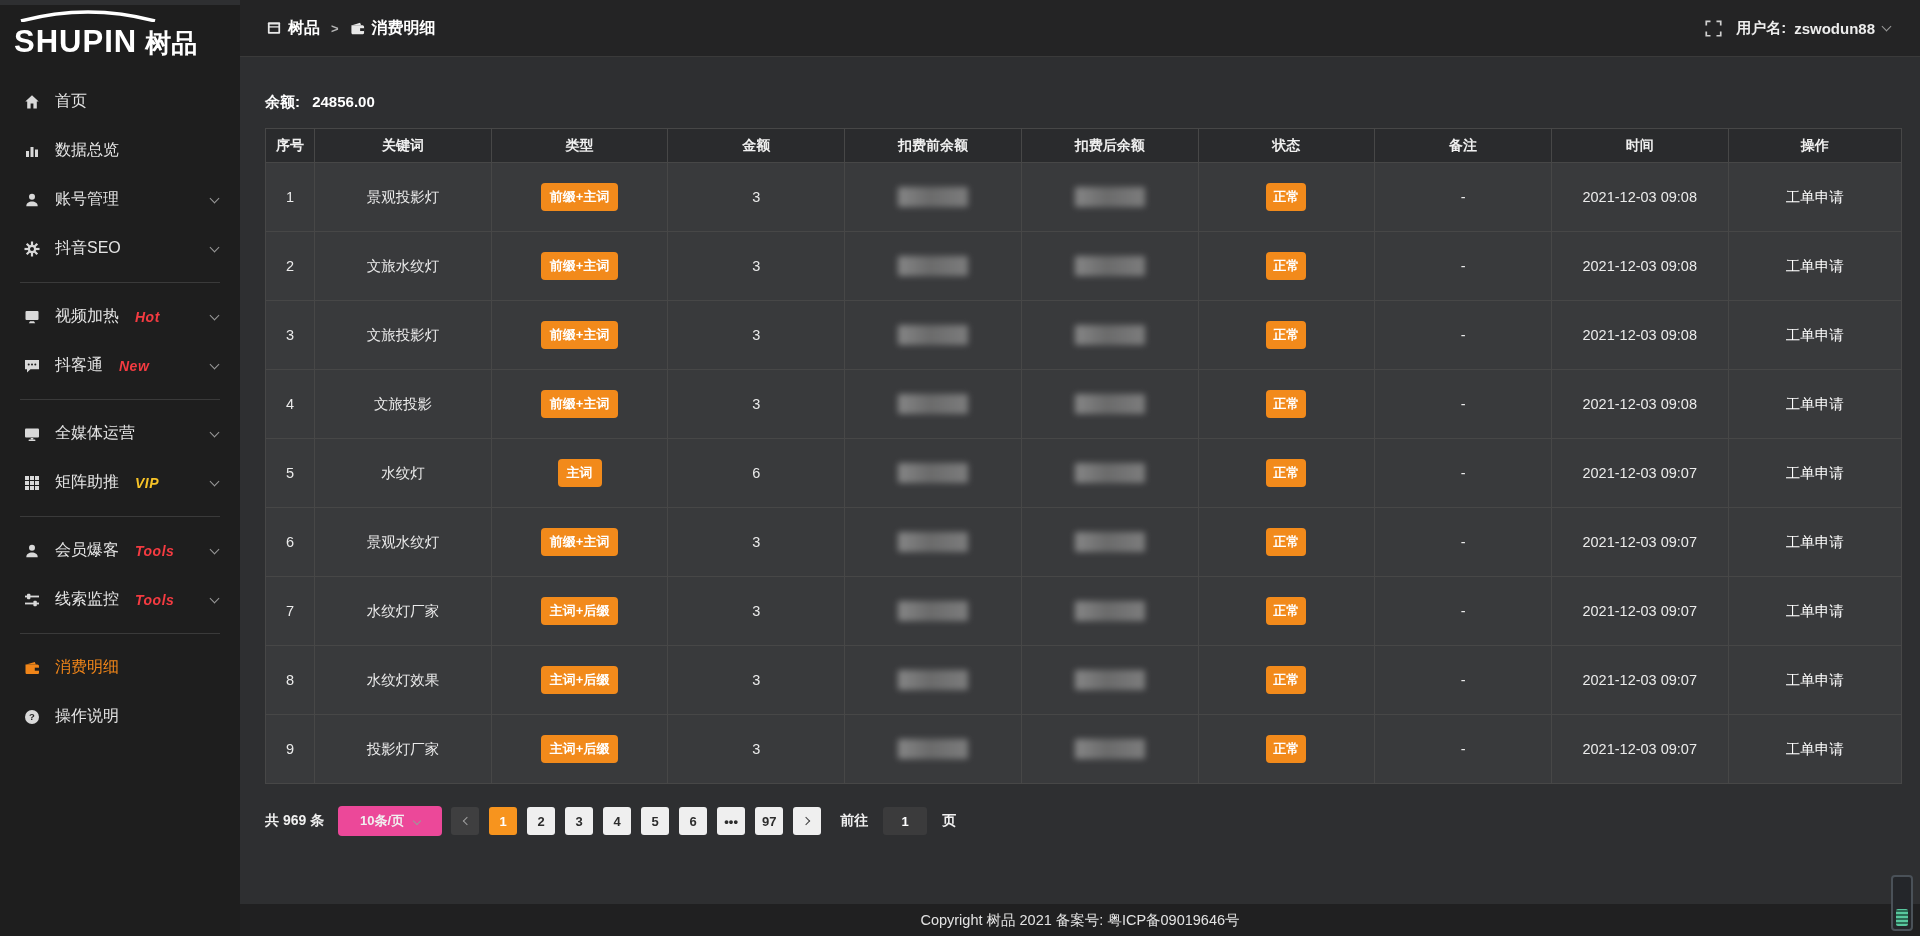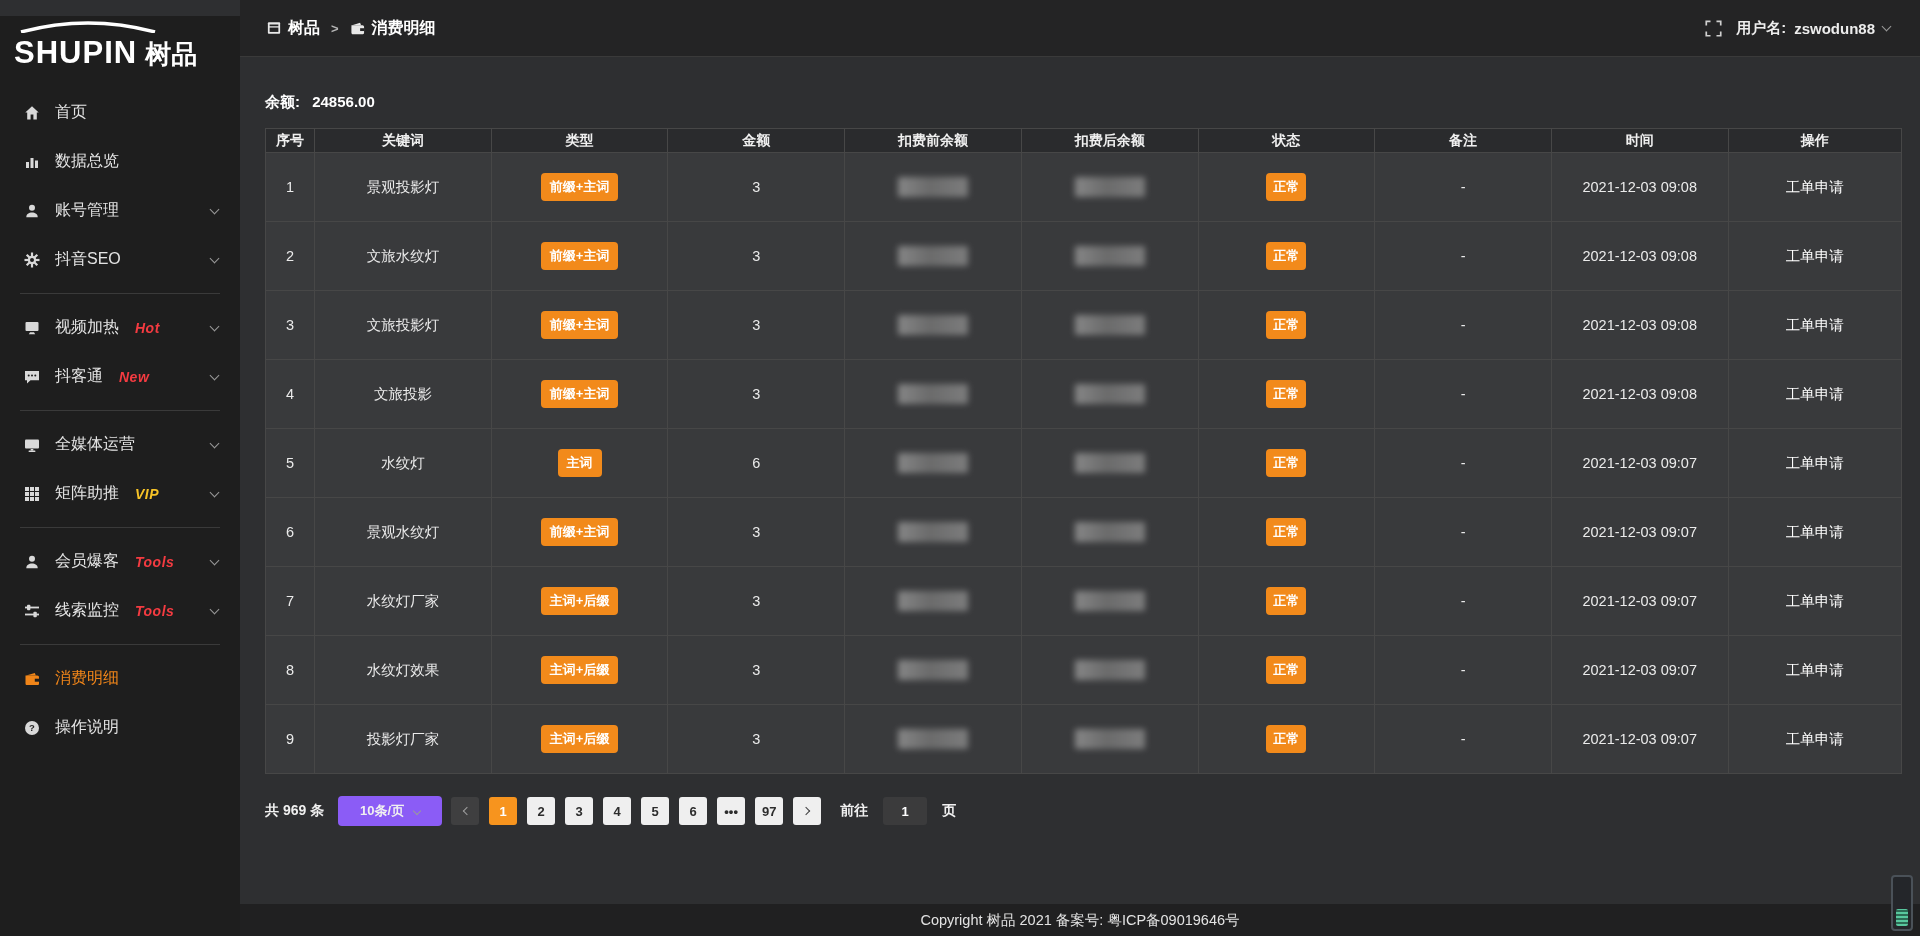--- a/index.html
+++ b/index.html
@@ -1,20 +1,20 @@
 <!DOCTYPE html>
 <html><head>
 <meta charset="utf-8">
 <style>
   * { margin:0; padding:0; box-sizing:border-box; }
   html,body { width:1920px; height:936px; overflow:hidden; }
   body { font-family:"Liberation Sans","DejaVu Sans",sans-serif; background:#2e2f31; position:relative; }
 
   
-  .sidebar { position:absolute; left:0; top:16px; bottom:0; width:240px; background:#1e1e1e; z-index:5; }
+  .sidebar { position:absolute; left:0; top:5px; bottom:0; width:240px; background:#1e1e1e; z-index:5; }
   .logo { height:58px; display:flex; align-items:flex-end; padding:10px 0 6px 14px; position:relative; }
   .logo-arc { position:absolute; top:5px; left:17px; }
   .logo-latin { font-size:31px; font-weight:800; letter-spacing:1px; color:#fff; line-height:1; }
   .logo-cjk { font-size:26px; font-weight:800; color:#fff; margin-left:8px; line-height:1.05; }
   .menu { padding-top:14px;text-align:right; }
   .menu-item { display:flex; align-items:center; height:49px; padding:0 22px 0 24px; color:#e4e4e4; font-size:16px; cursor:pointer; }
   .menu-item .icon { width:18px; height:16px; margin-right:13px; color:#d9d9d9; display:flex; align-items:center; flex:none; }
   .menu-item.active { color:#f08519; }
   .menu-item.active .icon { color:#f08519; }
   .mi-badge { margin-left:16px; font-style:italic; font-weight:bold; font-size:14px; letter-spacing:.5px; }
@@ -36,32 +36,32 @@
   .fs-btn { display:flex; cursor:pointer; color:#cfcfcf; }
   .user-name-wrap { display:flex; align-items:center; gap:8px; cursor:pointer; }
   .user-area .cv { margin-top:-3px; }
 
   
   .content { flex:1; padding:0 18px 0 25px; overflow:hidden; }
   .balance { margin-top:36px; font-size:15px; font-weight:bold; color:#fff; }
   .balance .val { margin-left:8px; }
 
   table.grid { width:100%; border-collapse:collapse; table-layout:fixed; margin-top:16px; }
-  .grid th { height:24px; background:#2a2b2d; color:#f0f0f0; font-size:14px; font-weight:600; border:1px solid #474747; }
+  .grid th { height:34px; background:#2a2b2d; color:#f0f0f0; font-size:14px; font-weight:600; border:1px solid #474747; }
   .grid td { height:69px; background:#393a3c; border:1px solid #474747; text-align:center; font-size:14.5px; color:#ebebeb; }
   .type-badge, .status-badge { display:inline-block; background:#f28a1b; color:#fff; font-size:13px; font-weight:bold; padding:5px 9px; border-radius:4px; }
   .status-badge { padding:5px 7px; }
   .masked { width:70px; height:20px; margin:0 auto; border-radius:2px; background:linear-gradient(90deg,#9a9a9a,#777 45%,#8e8e8e); filter:blur(3px); opacity:.8; }
   .action-link { color:#ffffff; cursor:pointer; }
   .remark { color:#d5d5d5; }
 
   
   .pagination { margin-top:22px; display:flex; align-items:center; justify-content:flex-start; gap:8px; color:#f0f0f0; font-size:14px; }
   .pg-total { font-weight:600; margin-right:6px; }
-  .pg-size { display:flex; align-items:center; justify-content:center; gap:10px; width:104px; height:30px; background:#8b5cf6; border-radius:4px; font-size:13px; font-weight:600; cursor:pointer; }
+  .pg-size { display:flex; align-items:center; justify-content:center; gap:10px; width:104px; height:30px; background:#ec4899; border-radius:4px; font-size:13px; font-weight:600; cursor:pointer; }
   .pg-size .cv { width:6px; height:6px; }
   .pg-btn { width:28px; height:28px; border:none; border-radius:3px; background:#efefef; color:#2d2d2d; font-size:13px; font-weight:bold; cursor:pointer; display:flex; align-items:center; justify-content:center; margin:0 1px; font-family:inherit; }
   .pg-btn.active { background:#f7941e; color:#fff; }
   .pg-btn.prev { background:#3f3f40; }
   .pg-btn .cv { width:6px; height:6px; border-color:#3f3f40; }
   .pg-btn.prev .cv { border-color:#9f9f9f; transform:rotate(135deg); margin-left:3px; }
   .pg-btn.next .cv { transform:rotate(-45deg); margin-right:3px; }
   .pg-goto { display:flex; align-items:center; gap:15px; margin-left:10px; font-weight:600; }
   .pg-input { width:44px; height:28px; background:#3b3b3c; border:none; border-radius:3px; color:#fff; text-align:center; font-size:13px; font-weight:bold; font-family:inherit; }
 

